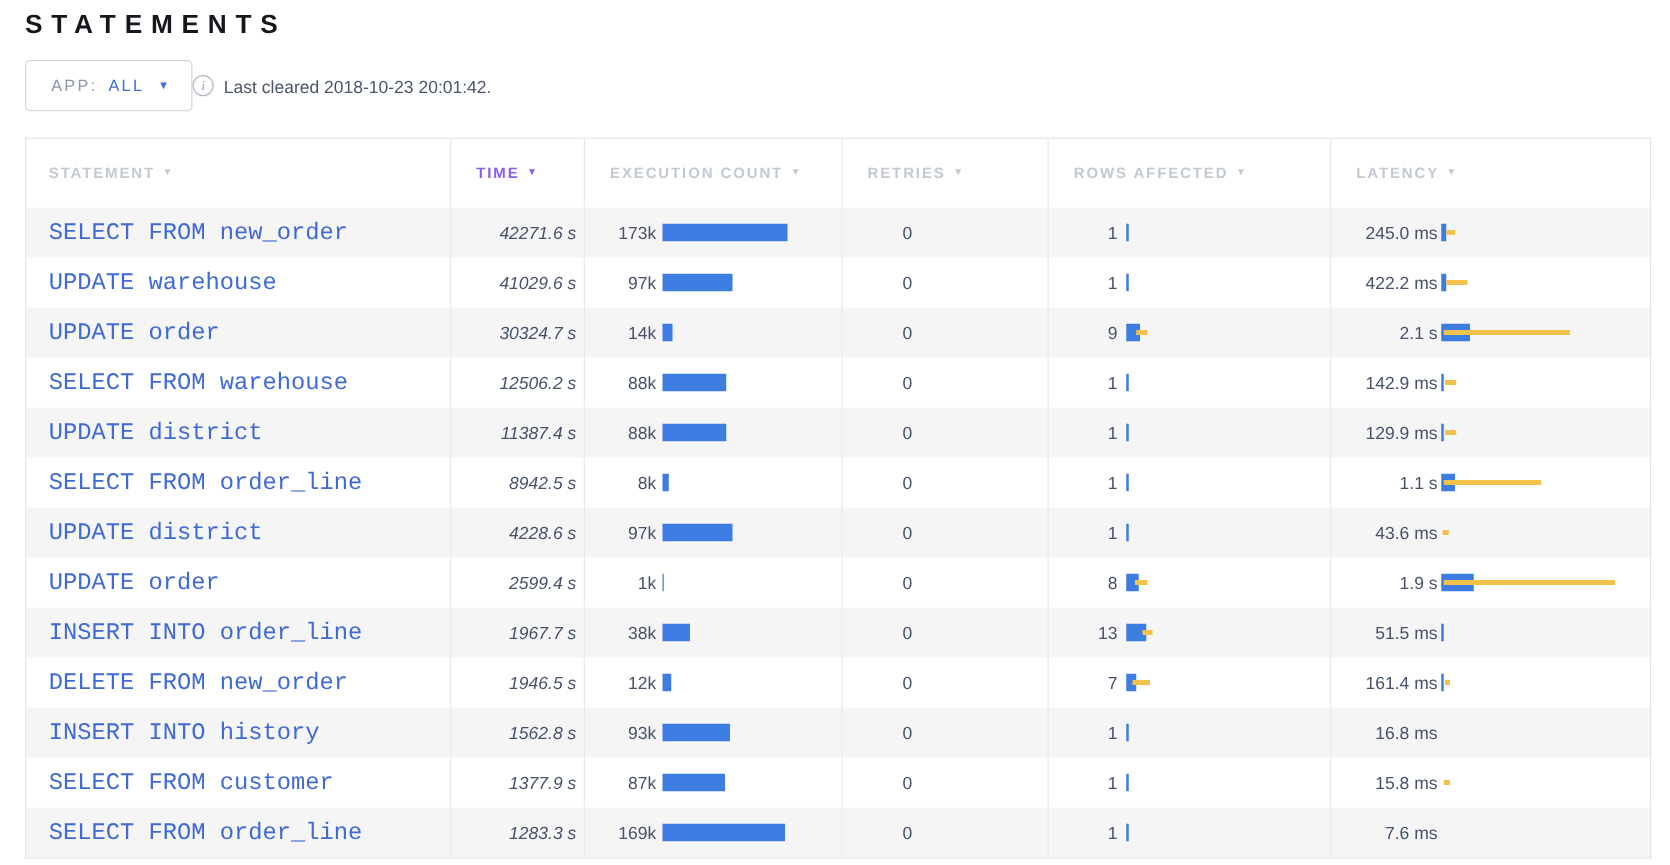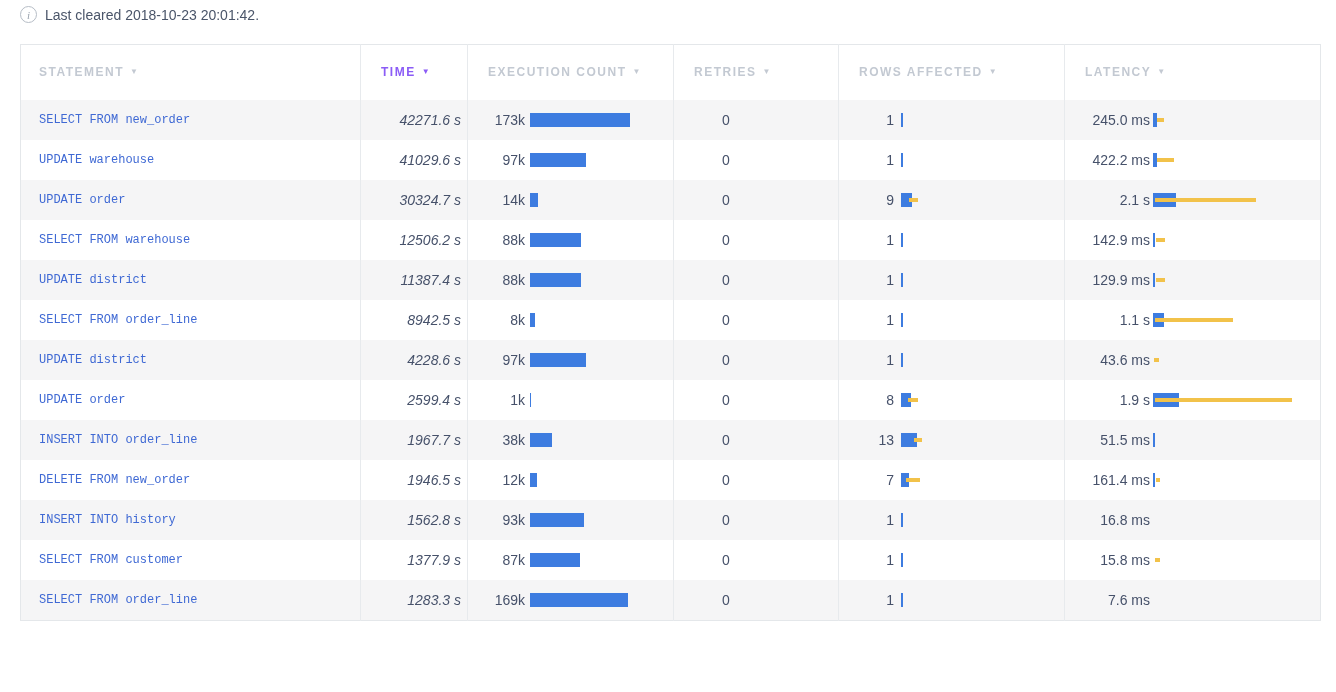--- a/index.html
+++ b/index.html
@@ -56,21 +56,21 @@
   .stmt-table th:first-child { padding-left:18px; }
   .stmt-table th.sorted { color:#8b5cf6; }
   .stmt-table th .arrow { font-size:8px; margin-left:6px; vertical-align:2px; }
 
   .stmt-table td { height:40px; padding:0; font-size:14px; color:#46516a; }
   .stmt-table tr.striped td { background:#f5f5f6; }
 
   td.c-statement a {
     display:block; padding-left:18px;
     color:var(--link-blue); text-decoration:none;
-    font-family:"Liberation Mono", monospace; font-size:12px;
+    font-family:"Liberation Mono", monospace; font-size:19px;
     white-space:nowrap; cursor:pointer;
   }
   td.c-time { text-align:right; padding-right:6px;font-style:italic; }
   td.c-retries { padding-left:48px; }
 
   .cellbar { display:flex; align-items:center; height:40px; }
   .cellbar .num { flex:none; text-align:right; }
   .cellbar .track { position:relative; flex:1; height:16px; }
   .bar { position:absolute; left:0; top:1px; height:14px; background:var(--bar-blue); }
   .dev { position:absolute; top:6px; height:4px; background:var(--dev-yellow); }
@@ -79,22 +79,28 @@
   .c-count .track { margin-left:5px; }
   .c-rows .num { width:55px; }
   .c-rows .track { margin-left:7px; }
   .c-latency .num { width:85px; }
   .c-latency .track { margin-left:3px; }
 </style>
 </head>
 <body>
 
 <div class="page">
+  <h1 class="page-title">STATEMENTS</h1>
 
   <div class="toolbar">
+    <button class="app-filter">
+      <span class="app-label">APP:</span>
+      <span class="app-value">ALL</span>
+      <span class="caret">▼</span>
+    </button>
     <div class="last-cleared">
       <span class="info-icon">i</span>
       <span>Last cleared 2018-10-23 20:01:42.</span>
     </div>
   </div>
 
   <table class="stmt-table">
     <colgroup>
       <col style="width:340px">
         <col style="width:107px">

